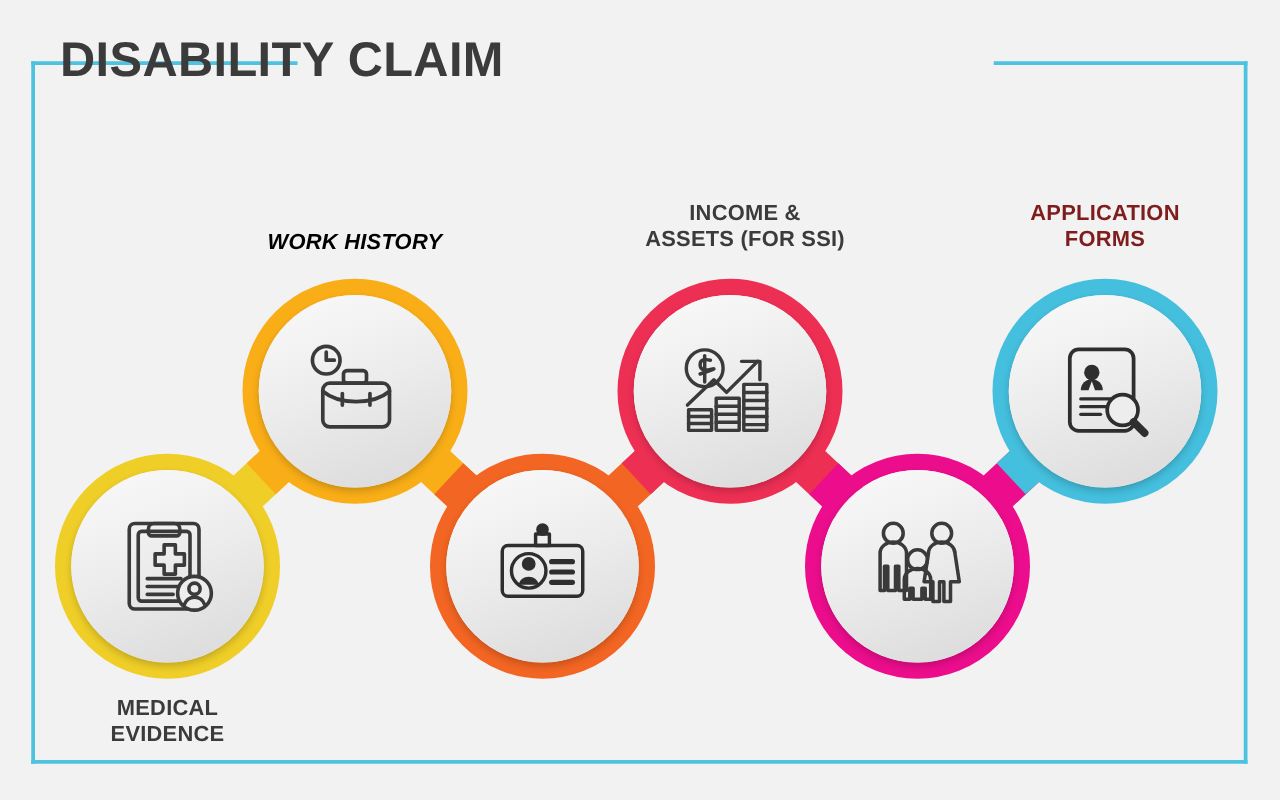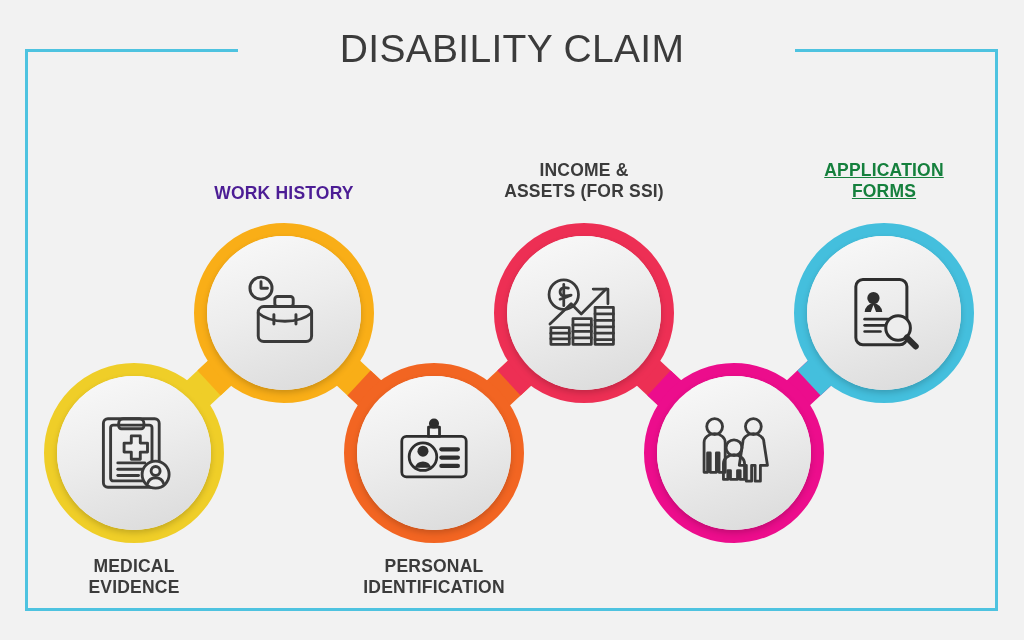--- a/index.html
+++ b/index.html
@@ -24,26 +24,27 @@
   #frame-top-right  { left: 795px; top: 49px;  width: 203px; height: 3px; }
   #frame-left       { left: 25px;  top: 49px;  width: 3px;   height: 562px; }
   #frame-right      { left: 995px; top: 49px;  width: 3px;   height: 562px; }
   #frame-bottom     { left: 25px;  top: 608px; width: 973px; height: 3px; }
 
   
   #title {
     position: absolute;
     left: 0; top: 26px;
     width: 1024px;
-    text-align: center;
+    text-align: left;
     font-size: 39px;
-    font-weight: normal;
+    font-weight: bold;
     letter-spacing: 0.3px;
     line-height: 1.18;
     color: #3B3B3B;
+    padding-left: 48px;
   }
   #title .l2 { display: block; }
 
   
   #connectors { position: absolute; left: 0; top: 0; width: 1024px; height: 640px; }
 
   
   .node { position: absolute; width: 180px; height: 180px; }
   .ring {
     position: absolute; inset: 0;
@@ -81,21 +82,21 @@
   
   #node-work         { left: 194px; top: 223px; }
   #node-income       { left: 494px; top: 223px; }
   #node-application  { left: 794px; top: 223px; }
 
   
   #cap-medical      { left: -6px;  top: 556px; }
   #cap-personal     { left: 294px; top: 556px; }
   #cap-family       { left: 594px; top: 556px; }
   #cap-work         { left: 144px; top: 183px; }
-  #cap-income       { left: 444px; top: 160px; text-align: center; }
+  #cap-income       { left: 456px; top: 160px; text-align: center; }
   #cap-application  { left: 744px; top: 160px; }
 </style>
 </head>
 <body style="background: rgb(242, 242, 242);">
 
 <div id="stage" style="background: rgb(242, 242, 242);">
 
   <div class="frame-seg" id="frame-top-left" style="background: rgb(78, 195, 224);"></div>
   <div class="frame-seg" id="frame-top-right" style="background: rgb(78, 195, 224);"></div>
   <div class="frame-seg" id="frame-left" style="background: rgb(78, 195, 224);"></div>
@@ -165,42 +166,40 @@
           <path d="M25 16 v7 h7"></path>
           <rect x="40" y="32" width="20" height="11" rx="3"></rect>
           <rect x="22" y="43" width="58" height="38" rx="6"></rect>
           <path d="M22 50 c14 12 44 12 58 0"></path>
           <line x1="39" y1="52" x2="39" y2="62"></line>
           <line x1="63" y1="52" x2="63" y2="62"></line>
         </svg>
       </span>
     </div>
   </div>
-  <div class="caption" id="cap-work" style="color: #4c1d95;">WORK HISTORY</div>
+  <div class="caption" id="cap-work" style="color: #000000; font-style: italic;">WORK HISTORY</div>
 
   <div class="node" id="node-personal">
     <div class="ring" style="border-color: rgb(242, 101, 34);"></div>
     <div class="disc">
       <span>
         <svg width="92" height="92" viewBox="0 0 100 100" fill="none" stroke="#2E2E2E" stroke-width="3" stroke-linecap="round" stroke-linejoin="round">
           <path d="M50 14 a4 4 0 0 1 4 4 a4 4 0 0 1 -4 4 a4 4 0 0 1 -4 -4 a4 4 0 0 1 4 -4z" fill="#2E2E2E"></path>
           <path d="M44 22 h12 v10 h-12 z"></path>
           <rect x="15" y="32" width="70" height="44" rx="5"></rect>
           <circle cx="38" cy="54" r="15"></circle>
           <circle cx="38" cy="48" r="6" fill="#2E2E2E" stroke="none"></circle>
           <path d="M29 66 a9.5 10 0 0 1 18 0" fill="#2E2E2E" stroke="none"></path>
           <line x1="58" y1="46" x2="76" y2="46" stroke-width="4.5"></line>
           <line x1="58" y1="55" x2="76" y2="55" stroke-width="4.5"></line>
           <line x1="58" y1="64" x2="76" y2="64" stroke-width="4.5"></line>
         </svg>
       </span>
     </div>
   </div>
-  <div class="caption" id="cap-personal" style="color: rgb(59, 59, 59);">PERSONAL
-IDENTIFICATION</div>
 
   <div class="node" id="node-income">
     <div class="ring" style="border-color: rgb(237, 47, 84);"></div>
     <div class="disc">
       <span>
         <svg width="92" height="92" viewBox="0 0 100 100" fill="none" stroke="#3A3A3A" stroke-width="3" stroke-linecap="round" stroke-linejoin="round">
           <circle cx="28" cy="30" r="16"></circle>
           <path d="M33 23 q-9 -2 -9 4 t9 4 t-9 4"></path>
           <line x1="28" y1="19" x2="28" y2="42"></line>
           <path d="M13 62 L36 40 L47 51 L74 24"></path>
@@ -252,16 +251,16 @@
           <path d="M38 41 l-3 8 l3 4 l3 -4 z" fill="#EDEDED" stroke="none"></path>
           <line x1="28" y1="57" x2="66" y2="57" stroke-width="3"></line>
           <line x1="28" y1="64" x2="60" y2="64" stroke-width="3"></line>
           <line x1="28" y1="71" x2="46" y2="71" stroke-width="3"></line>
           <circle cx="66" cy="67" r="14" fill="#EDEDED"></circle>
           <line x1="76" y1="78" x2="86" y2="88" stroke-width="7"></line>
         </svg>
       </span>
     </div>
   </div>
-  <div class="caption" id="cap-application" style="color: #15803d; text-decoration: underline;">APPLICATION
+  <div class="caption" id="cap-application" style="color: #7f1d1d;">APPLICATION
 FORMS</div>
 
 </div>
 
 </body></html>

